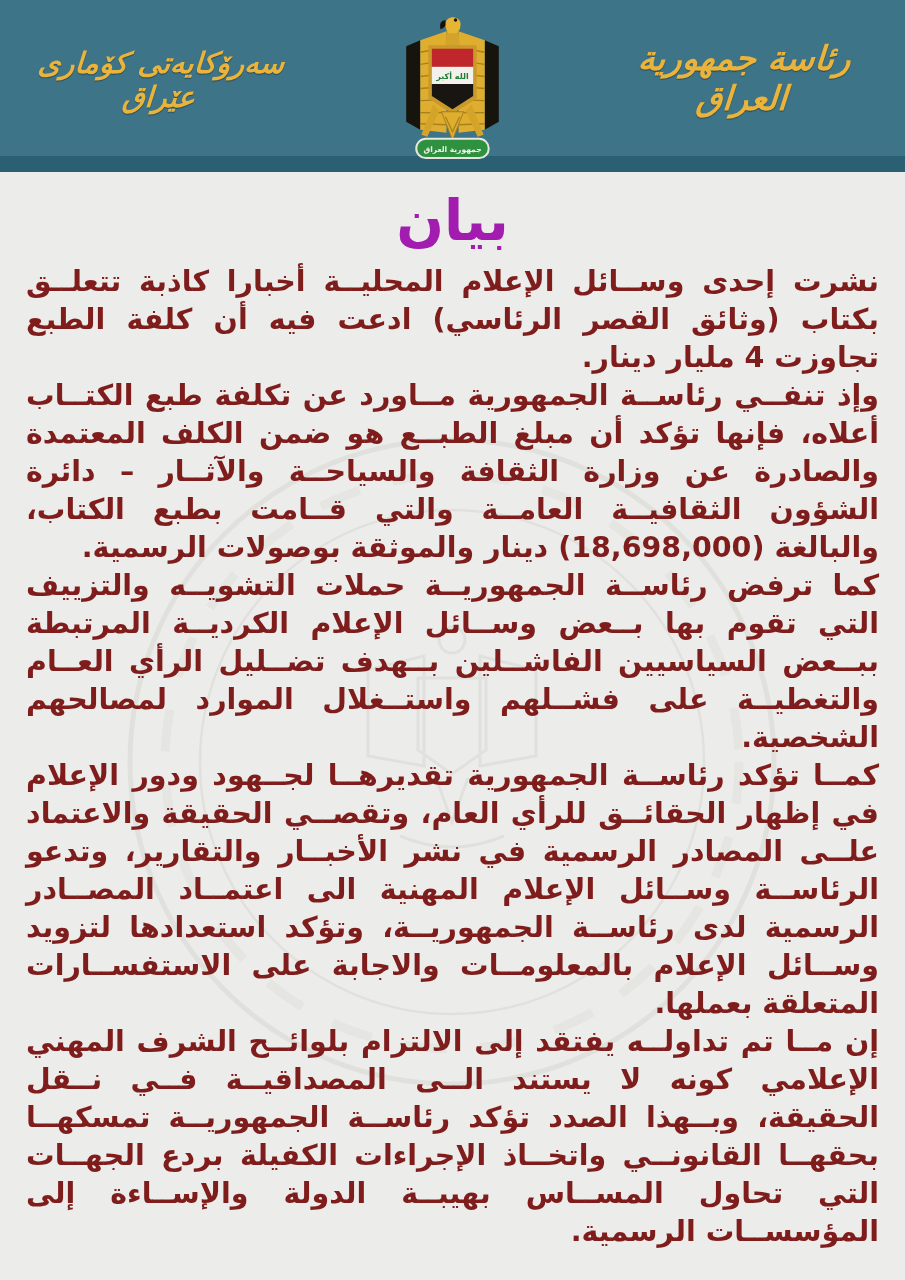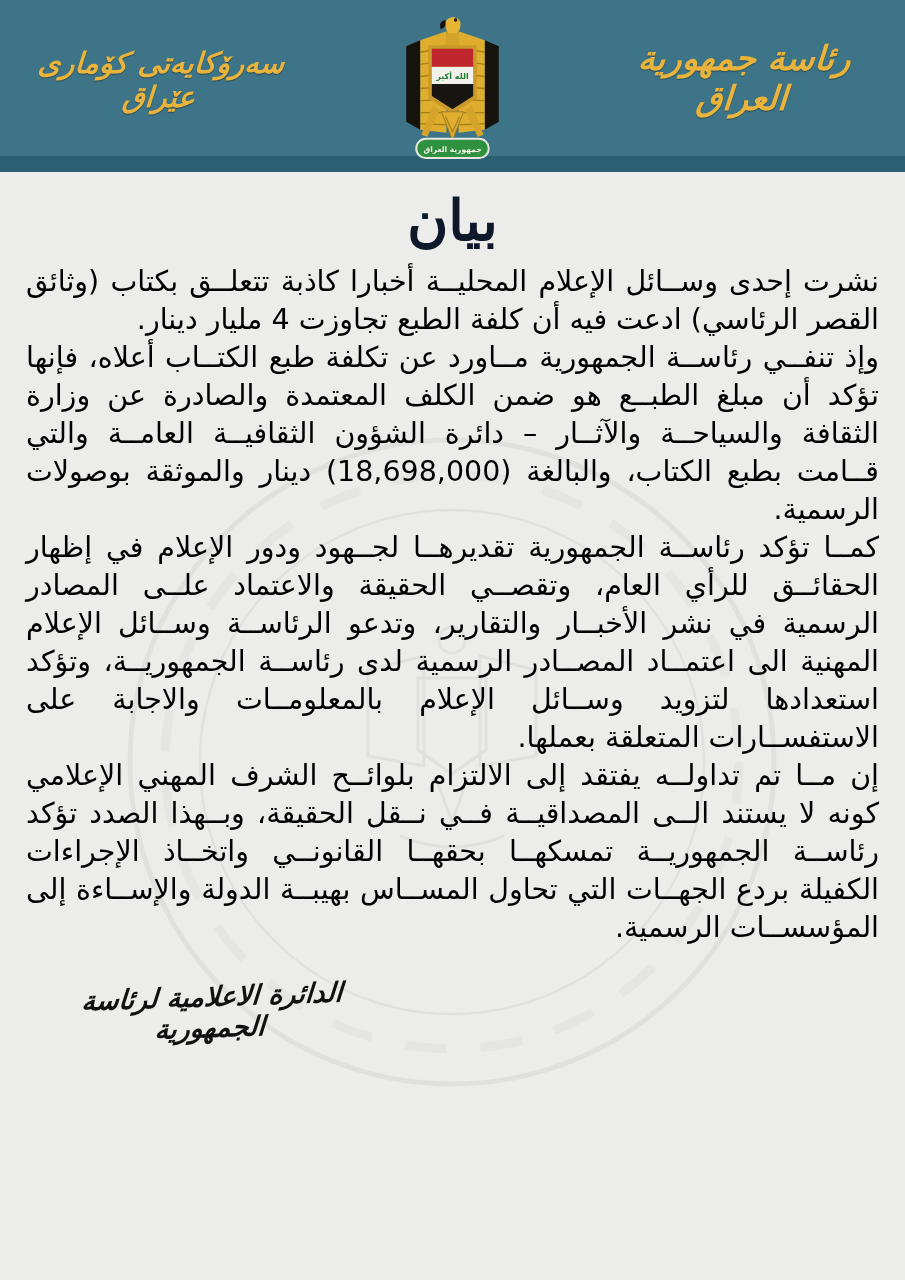--- a/index.html
+++ b/index.html
@@ -22,25 +22,25 @@
   .arabic-title{
     position:absolute;top:38px;right:12px;width:300px;
     text-align:center;color:#EAB43C;font-size:34px;font-weight:bold;
     font-style:italic;direction:rtl;transform:skewX(-4deg);
     text-shadow:0 1px 1px rgba(0,0,0,.35);
   }
   .emblem{position:absolute;top:10px;left:399px;width:107px;height:153px;}
   
   .doc-title{
     position:relative;z-index:1;margin:16px 0 10px;text-align:center;
-    font-size:56px;font-weight:bold;color:#0f172a;font-family:Liberation Serif, serif;
+    font-size:56px;font-weight:bold;color:#a21caf;
   }
   .content{position:relative;z-index:1;padding:0 26px;direction:rtl;}
   .content p{
-    margin:0;font-size:28.5px;line-height:38px;font-weight:normal;color:#000000;
+    margin:0;font-size:28.5px;line-height:38px;font-weight:bold;color:#7f1d1d;
     text-align:justify;text-align-last:right;
   }
   .watermark{position:absolute;top:428px;left:118px;width:668px;height:668px;z-index:0;opacity:.55;}
   .signature{
     position:relative;z-index:1;margin:34px 0 0 26px;width:370px;
     font-size:27px;font-weight:bold;font-style:italic;color:#101010;
     direction:rtl;text-align:center;transform:rotate(-2deg) skewX(-6deg);
   }
 </style>
 </head>
@@ -115,19 +115,20 @@
       <path d="M318,350 L334,394 L350,350" stroke-width="3"></path>
       <path d="M282,408 q52,22 104,0" stroke-width="3"></path>
     </g>
   </svg>
 
   <div class="doc-title">بيان</div>
 
   <div class="content">
     <p>نشرت إحدى وســائل الإعلام المحليــة أخبارا كاذبة تتعلــق بكتاب (وثائق القصر الرئاسي) ادعت فيه أن كلفة الطبع تجاوزت 4 مليار دينار.</p>
     <p>وإذ تنفــي رئاســة الجمهورية مــاورد عن تكلفة طبع الكتــاب أعلاه، فإنها تؤكد أن مبلغ الطبــع هو ضمن الكلف المعتمدة والصادرة عن وزارة الثقافة والسياحــة والآثــار – دائرة الشؤون الثقافيــة العامــة والتي قــامت بطبع الكتاب، والبالغة (18,698,000) دينار والموثقة بوصولات الرسمية.</p>
+    <p>كما ترفض رئاســة الجمهوريــة حملات التشويــه والتزييف التي تقوم بها بــعض وســائل الإعلام الكرديــة المرتبطة ببــعض السياسيين الفاشــلين بــهدف تضــليل الرأي العــام والتغطيــة على فشــلهم واستــغلال الموارد لمصالحهم الشخصية.</p>
     <p>كمــا تؤكد رئاســة الجمهورية تقديرهــا لجــهود ودور الإعلام في إظهار الحقائــق للرأي العام، وتقصــي الحقيقة والاعتماد علــى المصادر الرسمية في نشر الأخبــار والتقارير، وتدعو الرئاســة وســائل الإعلام المهنية الى اعتمــاد المصــادر الرسمية لدى رئاســة الجمهوريــة، وتؤكد استعدادها لتزويد وســائل الإعلام بالمعلومــات والاجابة على الاستفســارات المتعلقة بعملها.</p>
     <p>إن مــا تم تداولــه يفتقد إلى الالتزام بلوائــح الشرف المهني الإعلامي كونه لا يستند الــى المصداقيــة فــي نــقل الحقيقة، وبــهذا الصدد تؤكد رئاســة الجمهوريــة تمسكهــا بحقهــا القانونــي واتخــاذ الإجراءات الكفيلة بردع الجهــات التي تحاول المســاس بهيبــة الدولة والإســاءة إلى المؤسســات الرسمية.</p>
   </div>
 
   <div class="signature">الدائرة الاعلامية لرئاسة الجمهورية</div>
 
 </div>
 
 </body></html>

